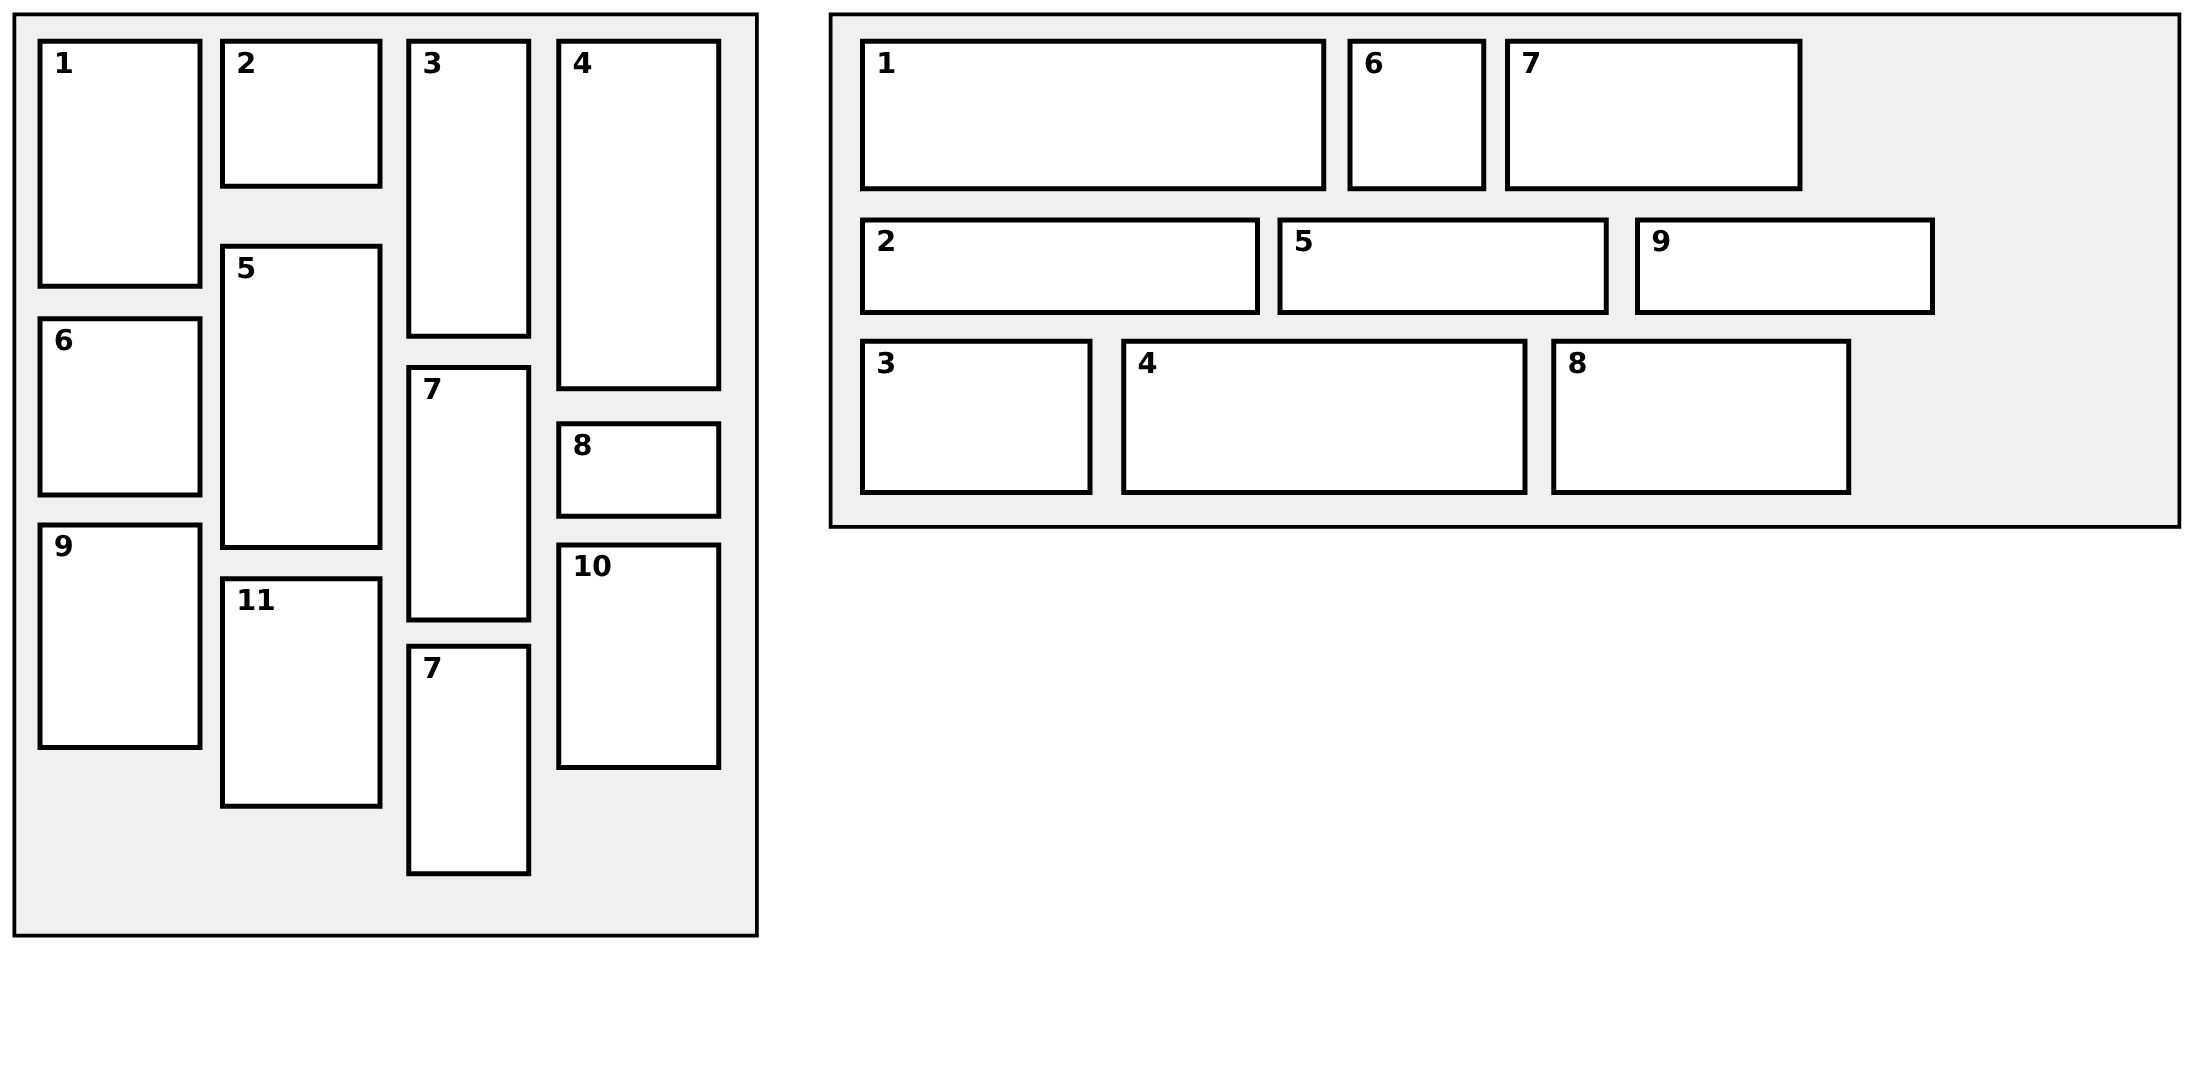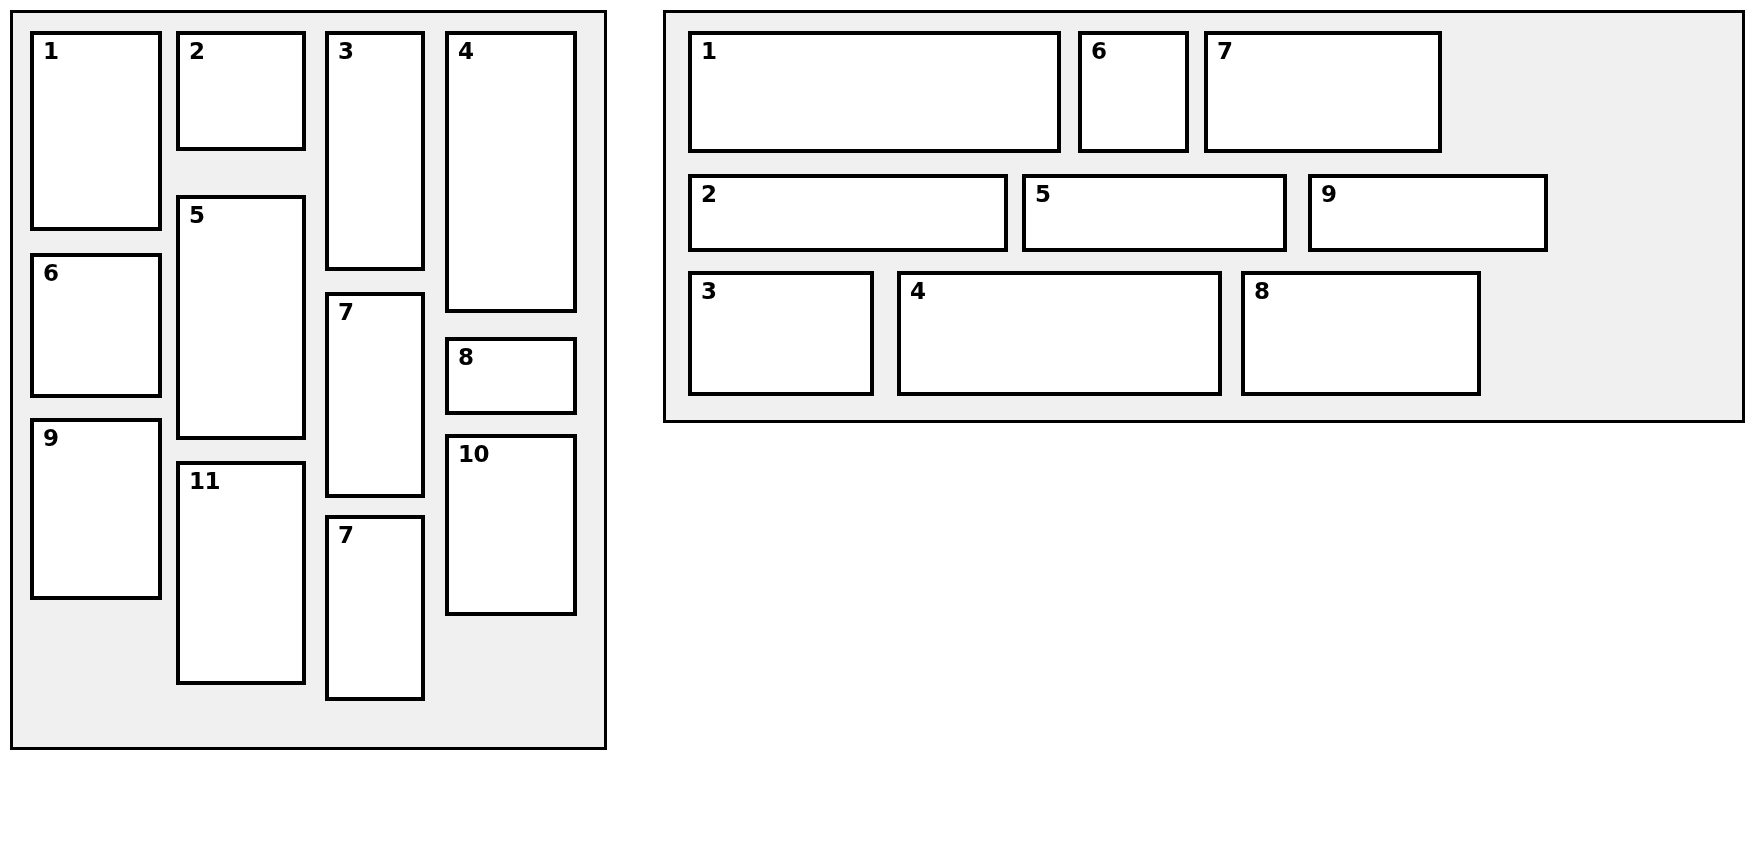--- a/index.html
+++ b/index.html
@@ -69,21 +69,21 @@
       </div>
       <div class="cell" style="left: 432px; top: 324px; width: 132px; height: 78px; background: rgb(255, 255, 255); border-color: rgb(0, 0, 0);">
         <span class="cell-label" style="color: rgb(0, 0, 0);">8</span>
       </div>
       <div class="cell" style="left: 17px; top: 405px; width: 132px; height: 182px; background: rgb(255, 255, 255); border-color: rgb(0, 0, 0);">
         <span class="cell-label" style="color: rgb(0, 0, 0);">9</span>
       </div>
       <div class="cell" style="left: 432px; top: 421px; width: 132px; height: 182px; background: rgb(255, 255, 255); border-color: rgb(0, 0, 0);">
         <span class="cell-label" style="color: rgb(0, 0, 0);">10</span>
       </div>
-      <div class="cell" style="left: 163px; top: 448px; width: 130px; height: 224px; background: rgb(255, 255, 255); border-color: rgb(0, 0, 0);">
+      <div class="cell" style="left: 163px; top: 448px; width: 130px; height: 186px; background: rgb(255, 255, 255); border-color: rgb(0, 0, 0);">
         <span class="cell-label" style="color: rgb(0, 0, 0);">11</span>
       </div>
       <div class="cell" style="left: 312px; top: 502px; width: 100px; height: 186px; background: rgb(255, 255, 255); border-color: rgb(0, 0, 0);">
         <span class="cell-label" style="color: rgb(0, 0, 0);">7</span>
       </div>
     </div>
     <div class="panel" style="left: 663px; top: 10px; width: 1082px; height: 413px; background: rgb(240, 240, 240); border-color: rgb(0, 0, 0);">
       <div class="cell" style="left: 22px; top: 18px; width: 373px; height: 122px; background: rgb(255, 255, 255); border-color: rgb(0, 0, 0);">
         <span class="cell-label" style="color: rgb(0, 0, 0);">1</span>
       </div>

